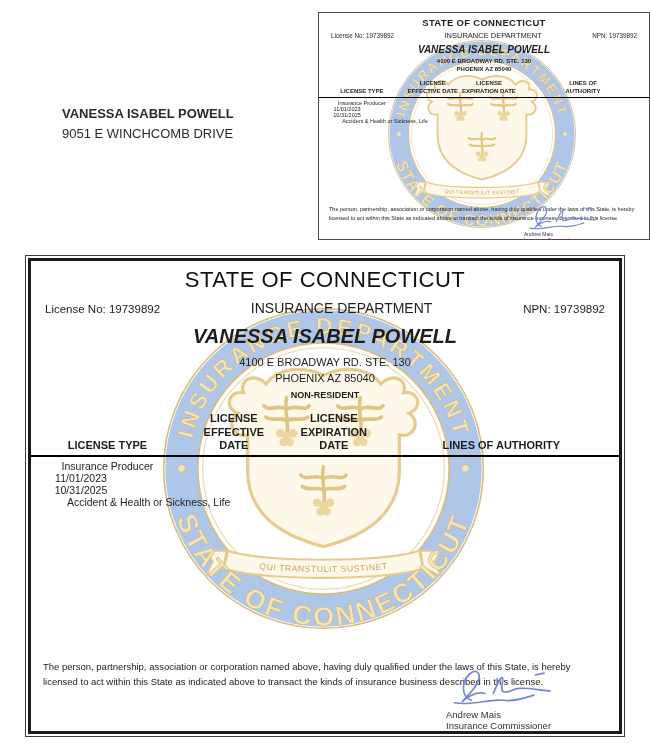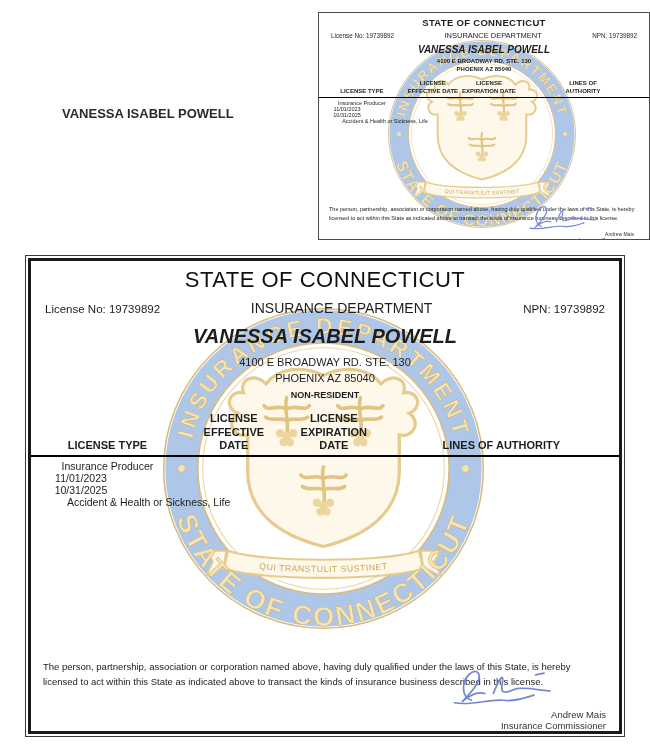--- a/index.html
+++ b/index.html
@@ -14,21 +14,21 @@
   .content{position:relative;z-index:2;text-align:center;}
   .seal{position:absolute;z-index:1;}
   .hdr-row{display:flex;justify-content:space-between;align-items:baseline;}
   .tbl-head{display:flex;align-items:flex-end;font-weight:bold;white-space:pre-line;}
   .tbl-row{display:flex;flex-direction:column;}
   .c1{width:26%;text-align:center;}
   .c2{width:17%;text-align:center;}
   .c3{width:17%;text-align:center;}
   .c4{width:40%;text-align:center;}
   .legal{position:absolute;text-align:left;color:#222;margin-top:36px;}
-  .sig-block{position:absolute;text-align:right;}
+  .sig-block{position:absolute;text-align:left;}
   .sig-name,.sig-title{color:#333;}
 
   
   .card{position:absolute;left:318px;top:12px;width:330px;height:226px;
         border:1px solid #4d4d4d;background:#fff;overflow:hidden;}
   .card .c-title{margin-top:4px;font-size:9.5px;font-weight:bold;letter-spacing:.3px;}
   .card .hdr-row{margin-top:3px;padding:0 12px;}
   .card .lic-no,.card .npn{font-size:6.3px;}
   .card .dept{font-size:7.5px;}
   .card .lic-name{margin-top:4px;font-size:10px;font-weight:bold;font-style:italic;}
@@ -131,20 +131,21 @@
         <path d="M100 14 L 110 12"></path>
       </g>
     </symbol>
   </defs>
 </svg>
 
 <div class="page">
 
   <div class="addr-block">
     <div class="addr-name">VANESSA ISABEL POWELL</div>
+    <div>9051 E WINCHCOMB DRIVE</div>
   </div>
 
   <div class="card">
     <svg class="seal seal-card" viewBox="0 0 300 300">
         <use href="#ct-seal"></use>
       </svg>
     <div class="content">
       <div class="c-title">STATE OF CONNECTICUT</div>
       <div class="hdr-row">
         <span class="lic-no">License No: 19739892</span>

